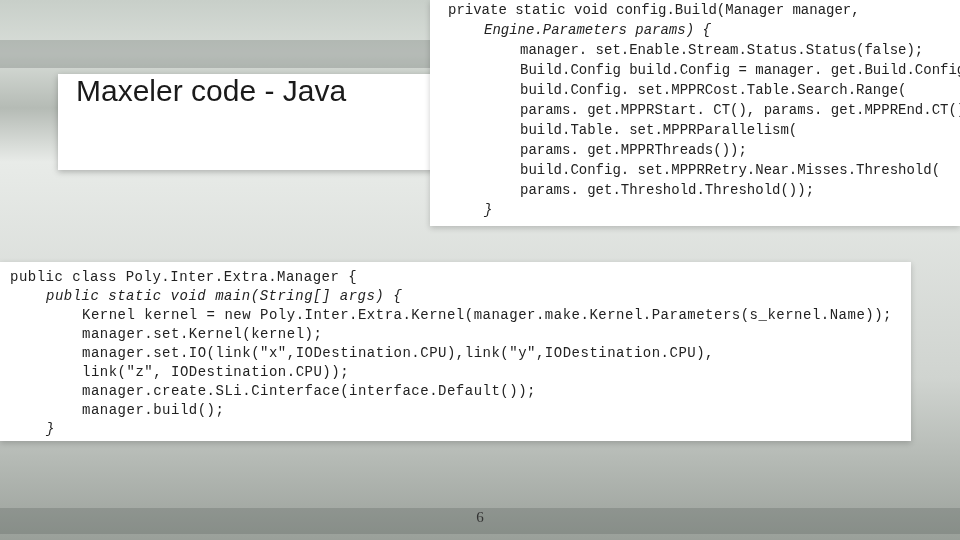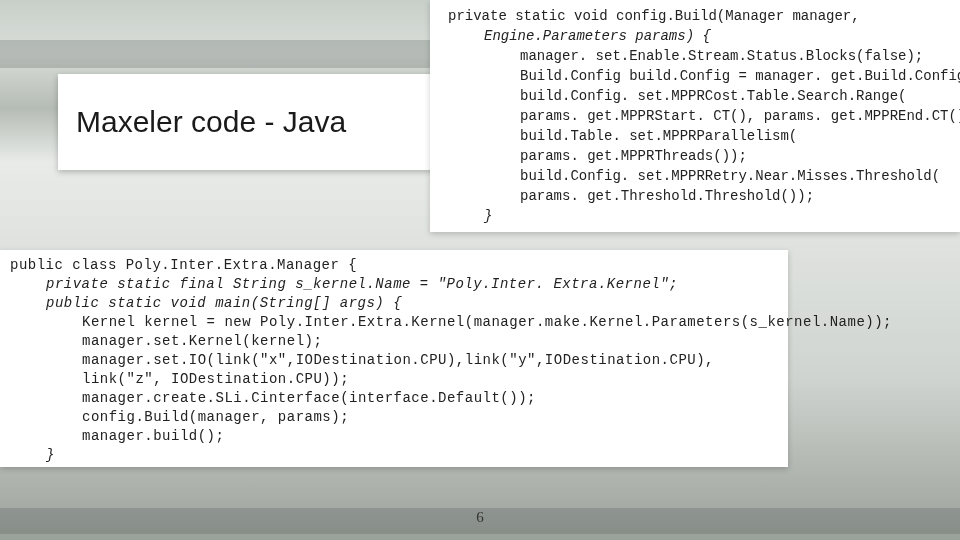--- a/index.html
+++ b/index.html
@@ -32,45 +32,45 @@
 
   .title-card {
     position: absolute;
     left: 58px;
     top: 74px;
     width: 378px;
     height: 96px;
     background: #ffffff;
     box-shadow: 0 2px 6px rgba(0,0,0,0.25);
     display: flex;
-    align-items: center;
+    align-items: flex-start;
     padding-left: 18px;
     box-sizing: border-box;
   }
   .title-card span {
     font-size: 30px;
     color: #1a1a1a;
     font-family: Arial, sans-serif;
   }
 
   .code-top {
     position: absolute;
     right: 0;
     top: 0;
     width: 530px;
     background: #ffffff;
     box-shadow: 0 2px 6px rgba(0,0,0,0.2);
-    padding: 6px 10px 6px 18px;
+    padding: 0 10px 6px 18px;
     box-sizing: border-box;
   }
   .code-bottom {
     position: absolute;
     left: 0;
-    top: 250px;
-    width: 788px;
+    top: 262px;
+    width: 911px;
     background: #ffffff;
     box-shadow: 0 2px 6px rgba(0,0,0,0.2);
     padding: 6px 10px 2px 10px;
     box-sizing: border-box;
   }
   .code-line {
     font-family: Consolas, "Courier New", monospace;
     font-size: 14px;
     line-height: 20px;
     color: #222;
@@ -102,38 +102,36 @@
   <div class="bgstripe s1"></div>
   <div class="bgstripe s2"></div>
 
   <div class="title-card">
     <span>Maxeler code - Java</span>
   </div>
 
   <div class="code-top" id="code-top">
       <div class="code-line ind0">private static void config.Build(Manager manager,</div>
       <div class="code-line ind1">Engine.Parameters params) {</div>
-      <div class="code-line ind2">manager. set.Enable.Stream.Status.Blocks(false);</div>
+      <div class="code-line ind2">manager. set.Enable.Stream.Status.Status(false);</div>
       <div class="code-line ind2">Build.Config build.Config = manager. get.Build.Config();</div>
       <div class="code-line ind2">build.Config. set.MPPRCost.Table.Search.Range(</div>
       <div class="code-line ind2">params. get.MPPRStart. CT(), params. get.MPPREnd.CT());</div>
       <div class="code-line ind2">build.Table. set.MPPRParallelism(</div>
       <div class="code-line ind2">params. get.MPPRThreads());</div>
       <div class="code-line ind2">build.Config. set.MPPRRetry.Near.Misses.Threshold(</div>
       <div class="code-line ind2">params. get.Threshold.Threshold());</div>
       <div class="code-line ind1">}</div>
     </div>
   <div class="code-bottom" id="code-bottom">
       <div class="code-line ind0">public class Poly.Inter.Extra.Manager {</div>
-      <div class="code-line ind1">private static final String s_kernel.Name = "Poly.Inter. Extra.Kernel";</div>
       <div class="code-line ind1">public static void main(String[] args) {</div>
       <div class="code-line ind2">Kernel kernel = new Poly.Inter.Extra.Kernel(manager.make.Kernel.Parameters(s_kernel.Name));</div>
       <div class="code-line ind2">manager.set.Kernel(kernel);</div>
       <div class="code-line ind2">manager.set.IO(link("x",IODestination.CPU),link("y",IODestination.CPU),</div>
       <div class="code-line ind2">link("z", IODestination.CPU));</div>
       <div class="code-line ind2">manager.create.SLi.Cinterface(interface.Default());</div>
-      <div class="code-line ind2">config.Build(manager, params);</div>
       <div class="code-line ind2">manager.build();</div>
       <div class="code-line ind1">}</div>
     </div>
 
   <div class="slide-num">6</div>
 </div>
 
 </body></html>

